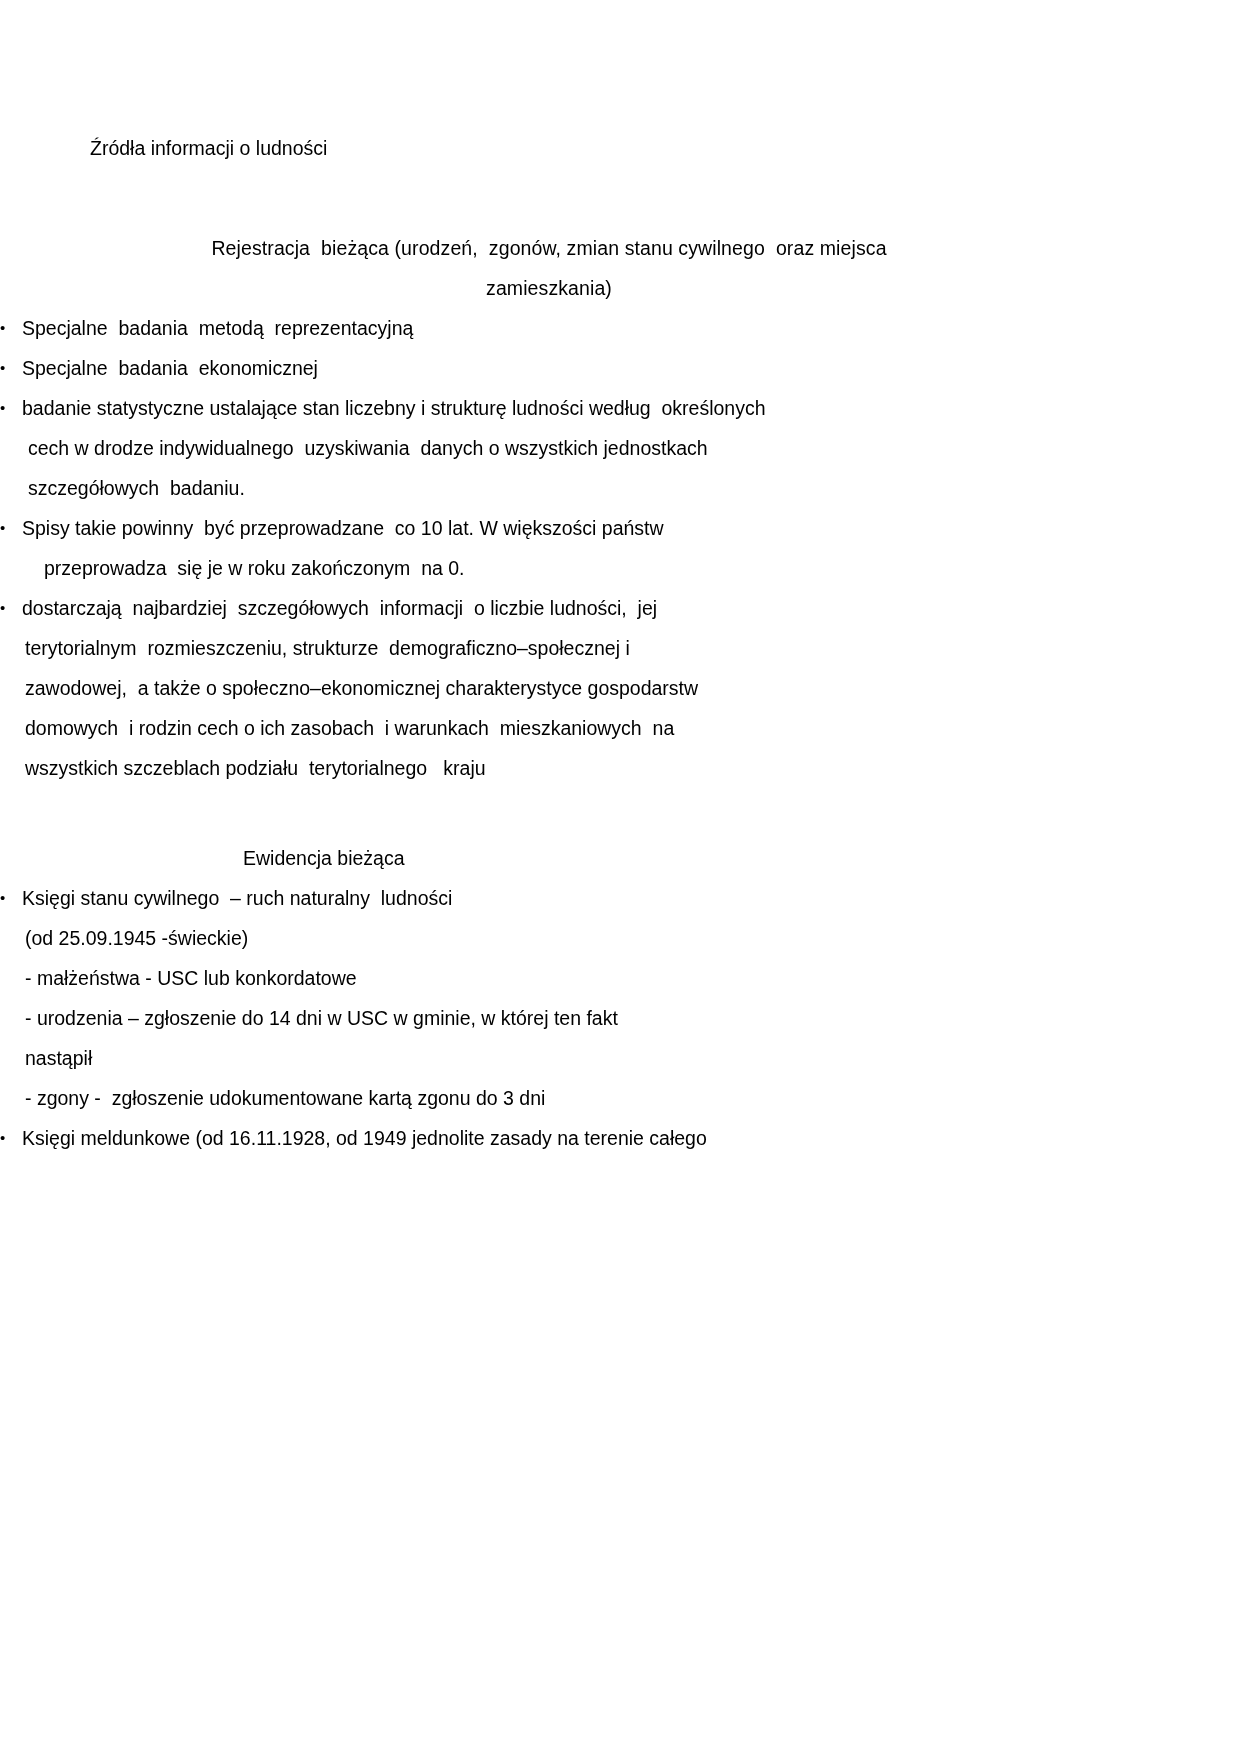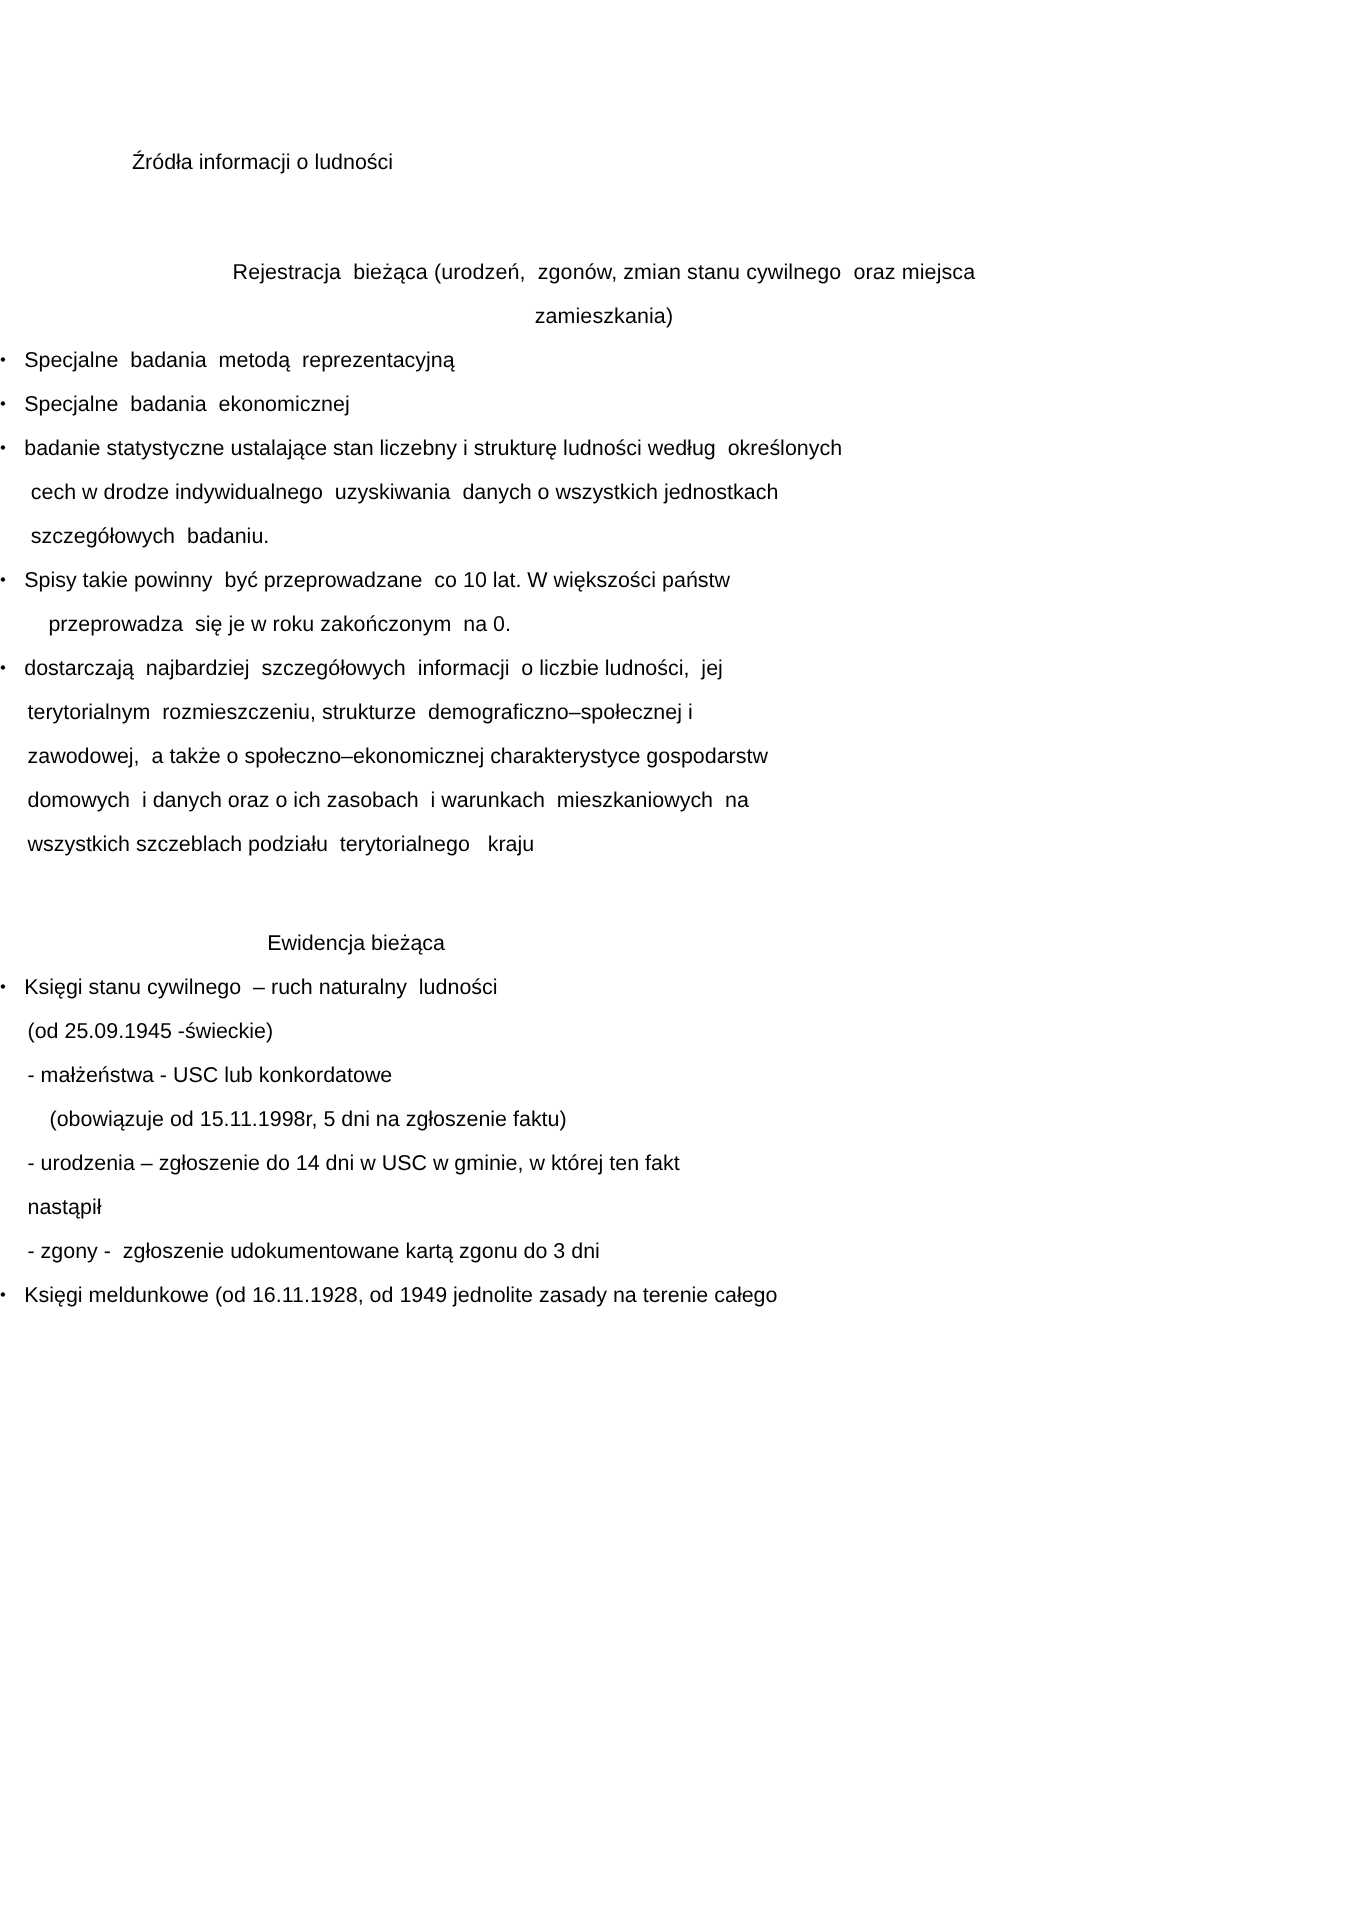--- a/index.html
+++ b/index.html
@@ -35,21 +35,21 @@
     white-space: pre-wrap;
   }
 
   .heading {
     font-size: 19.5px;
     line-height: 40px;
   }
 
   
   .title {
-    margin-left: 120px;
+    margin-left: 90px;
     margin-top: 128px;
   }
 
   
   .para-block {
     margin-left: 129px;
     margin-top: 60px;
     width: 840px;
     text-align: center;
   }
@@ -169,34 +169,33 @@
         <span class="cont">przeprowadza  się je w roku zakończonym  na 0.</span>
       </li>
     </ul>
 
     <ul class="blist list-3">
       <li>
         <span class="bullet">•</span>
         <span class="btext">dostarczają  najbardziej  szczegółowych  informacji  o liczbie ludności,  jej</span>
         <span class="cont">terytorialnym  rozmieszczeniu, strukturze  demograficzno–społecznej i</span>
         <span class="cont">zawodowej,  a także o społeczno–ekonomicznej charakterystyce gospodarstw</span>
-        <span class="cont">domowych  i danych oraz o ich zasobach  i warunkach  mieszkaniowych  na</span>
+        <span class="cont">domowych  i rodzin cech o ich zasobach  i warunkach  mieszkaniowych  na</span>
         <span class="cont">wszystkich szczeblach podziału  terytorialnego   kraju</span>
       </li>
     </ul>
 
     <div class="heading subheading">Ewidencja bieżąca</div>
 
     <ul class="blist list-4">
       <li>
         <span class="bullet">•</span>
         <span class="btext">Księgi stanu cywilnego  – ruch naturalny  ludności</span>
         <span class="cont">(od 25.09.1945 -świeckie)</span>
         <span class="dash1">- małżeństwa - USC lub konkordatowe</span>
-        <span class="dash2">(obowiązuje od 15.11.1998r, 5 dni na zgłoszenie faktu)</span>
         <span class="dash1">- urodzenia – zgłoszenie do 14 dni w USC w gminie, w której ten fakt</span>
         <span class="dash1">nastąpił</span>
         <span class="dash1">- zgony -  zgłoszenie udokumentowane kartą zgonu do 3 dni</span>
       </li>
       <li>
         <span class="bullet">•</span>
         <span class="btext">Księgi meldunkowe (od 16.11.1928, od 1949 jednolite zasady na terenie całego</span>
       </li>
     </ul>
 

